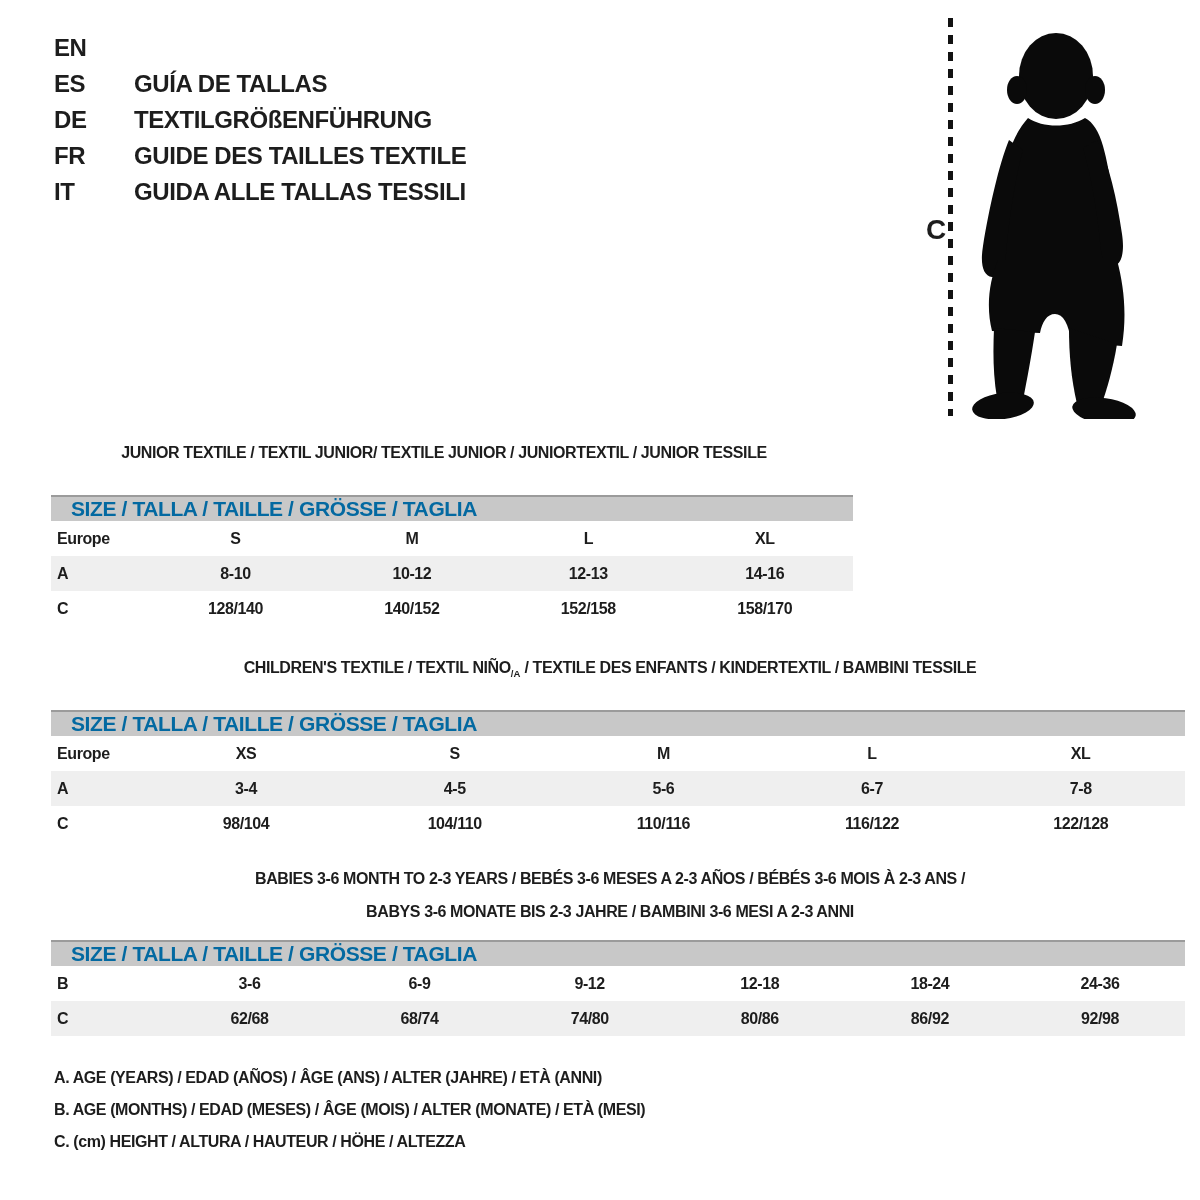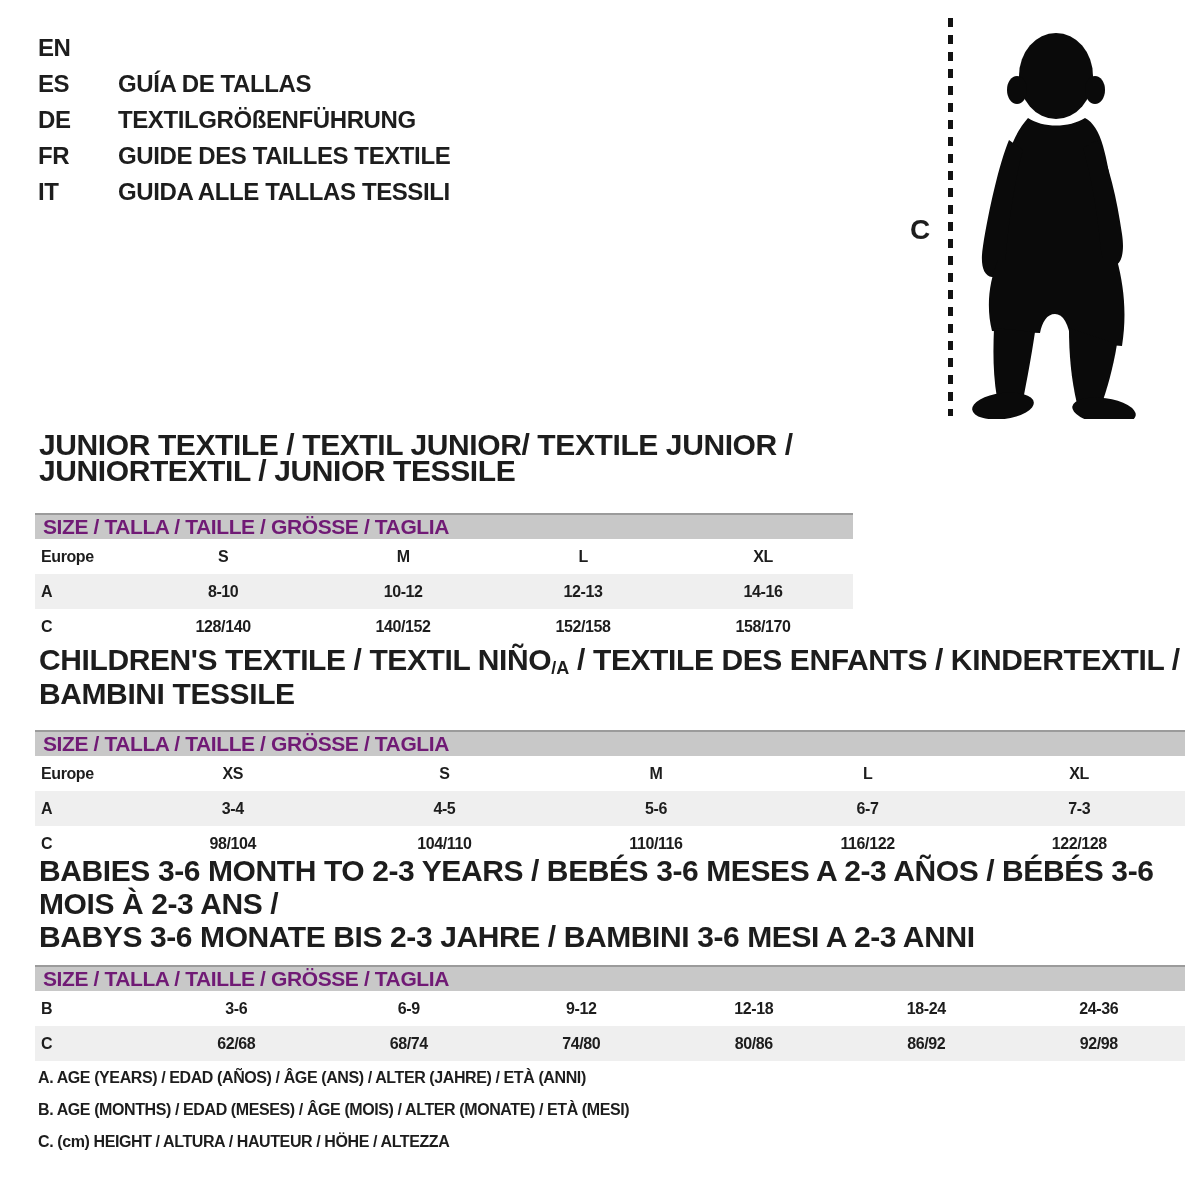--- a/index.html
+++ b/index.html
@@ -1,47 +1,47 @@
 <!DOCTYPE html>
 <html><head>
 <meta charset="utf-8">
 <style>
   html,body{margin:0;padding:0;background:#ffffff;}
   .page{
     position:relative;width:1200px;height:1200px;background:#ffffff;overflow:hidden;
     font-family:"Liberation Sans","DejaVu Sans",sans-serif;color:#1d1d1d;
   }
-  .cond{font-weight:bold;letter-spacing:-0.4px;}
+  .cond{font-weight:bold;letter-spacing:-0.4px;margin-left:16px;}
 
   
   .lang-header{position:absolute;left:38px;top:30px;}
   .lang-row{display:flex;height:36px;align-items:center;font-size:24px;}
   .lang-code{width:80px;}
   
   .c-label{position:absolute;left:910px;top:214px;font-size:28px;}
   .dash-line{
     position:absolute;left:948px;top:18px;width:5px;height:398px;
     background:repeating-linear-gradient(to bottom,#121212 0 9px,transparent 9px 17px);
   }
   .toddler{position:absolute;left:964px;top:14px;}
 
   
   .sec{position:absolute;}
   .sec1{left:35px;top:428px;width:818px;}
   .sec2{left:35px;top:643px;width:1150px;}
   .sec3{left:35px;top:850px;width:1150px;}
-  .sec-title{margin:4px;font-size:30px;line-height:26px;min-height:26px;}
+  .sec-title{margin:12px;font-size:16px;line-height:26px;min-height:26px;text-align:center;}
   .sec1 .size-table{margin-top:29px;}
   .sec2 .size-table{margin-top:23px;}
   .sec3 .sec-title{line-height:33px;min-height:66px;}
   .sec3 .size-table{margin-top:12px;}
 
   .gray-bar{
     box-sizing:border-box;height:26px;background:#c8c8c8;border-top:2px solid #9b9b9b;
-    display:flex;align-items:flex-start;padding-left:8px;font-size:21px;color:#701a75;
+    display:flex;align-items:flex-start;padding-left:20px;font-size:21px;color:#0369a1;
   }
   .trow{display:flex;height:35px;align-items:center;font-size:16px;}
   .trow.shaded{background:#efefef;}
   .tlabel{padding-left:6px;box-sizing:border-box;}
   .t1 .tlabel{width:12%;}
   .t2 .tlabel{width:8%;}
   .t3 .tlabel{width:10%;}
   .tval{flex:1;text-align:center;}
   sub.small{font-size:60%;vertical-align:-4px;letter-spacing:0;}
 
@@ -142,21 +142,21 @@
           <span class="tval">M</span>
           <span class="tval">L</span>
           <span class="tval">XL</span>
         </div>
         <div class="trow cond shaded">
           <span class="tlabel">A</span>
           <span class="tval">3-4</span>
           <span class="tval">4-5</span>
           <span class="tval">5-6</span>
           <span class="tval">6-7</span>
-          <span class="tval">7-3</span>
+          <span class="tval">7-8</span>
         </div>
         <div class="trow cond">
           <span class="tlabel">C</span>
           <span class="tval">98/104</span>
           <span class="tval">104/110</span>
           <span class="tval">110/116</span>
           <span class="tval">116/122</span>
           <span class="tval">122/128</span>
         </div>
       </div>

